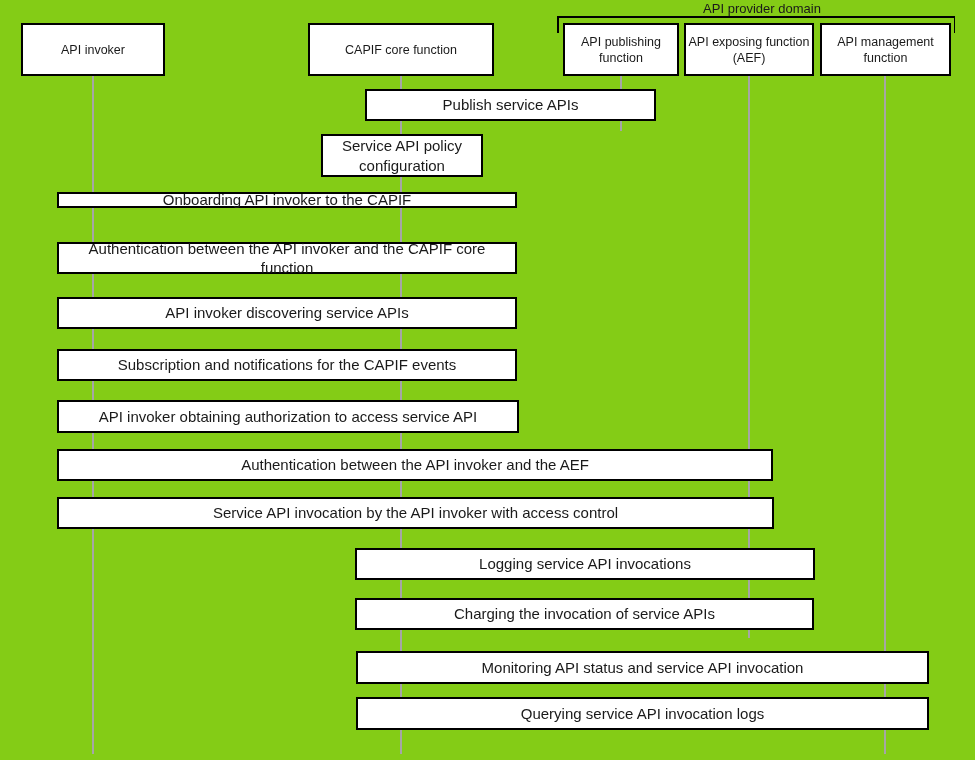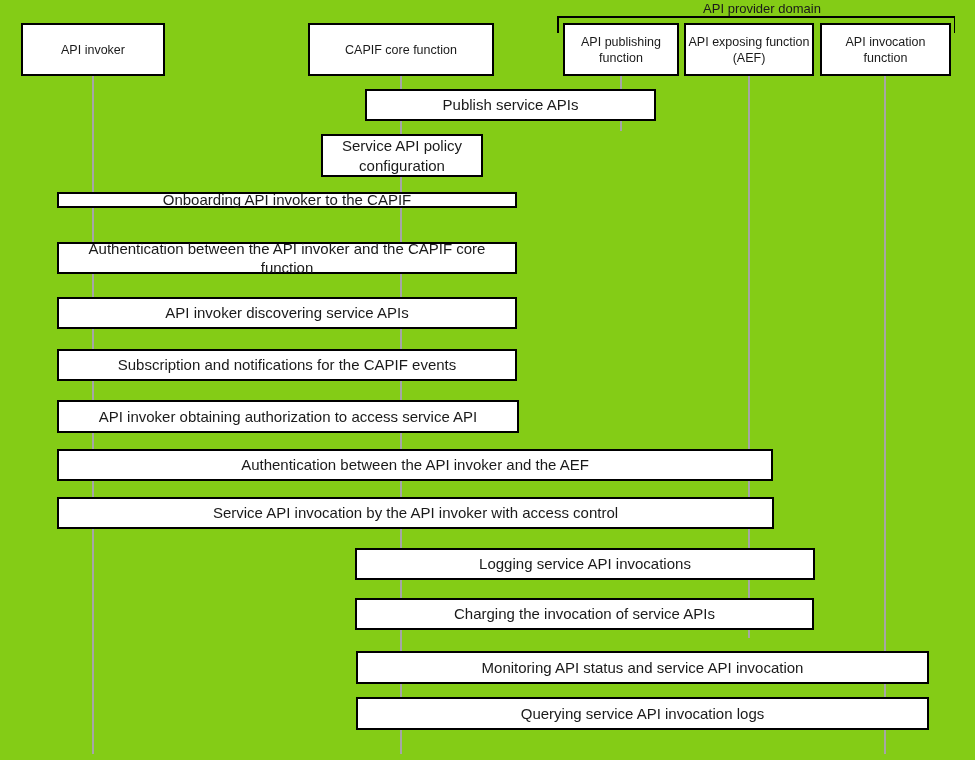--- a/index.html
+++ b/index.html
@@ -80,21 +80,21 @@
     <div class="pbox" style="left: 21px; top: 23px; width: 144px; height: 53px; border-color: rgb(0, 0, 0);"><span>API invoker</span></div>
     <div class="lifeline" style="left: 400px; top: 76px; height: 678px; background: rgb(166, 166, 166);"></div>
     <div class="pbox" style="left: 308px; top: 23px; width: 186px; height: 53px; border-color: rgb(0, 0, 0);"><span>CAPIF core function</span></div>
     <div class="lifeline" style="left: 620px; top: 76px; height: 55px; background: rgb(166, 166, 166);"></div>
     <div class="pbox" style="left: 563px; top: 23px; width: 116px; height: 53px; border-color: rgb(0, 0, 0);"><span>API publishing
 function</span></div>
     <div class="lifeline" style="left: 748px; top: 76px; height: 562px; background: rgb(166, 166, 166);"></div>
     <div class="pbox" style="left: 684px; top: 23px; width: 130px; height: 53px; border-color: rgb(0, 0, 0);"><span>API exposing function
 (AEF)</span></div>
     <div class="lifeline" style="left: 884px; top: 76px; height: 678px; background: rgb(166, 166, 166);"></div>
-    <div class="pbox" style="left: 820px; top: 23px; width: 131px; height: 53px; border-color: rgb(0, 0, 0);"><span>API invocation
+    <div class="pbox" style="left: 820px; top: 23px; width: 131px; height: 53px; border-color: rgb(0, 0, 0);"><span>API management
 function</span></div>
     <div class="abox" style="left: 365px; top: 89px; width: 291px; height: 32px; border-color: rgb(0, 0, 0);"><span>Publish service APIs</span></div>
     <div class="abox" style="left: 321px; top: 134px; width: 162px; height: 43px; border-color: rgb(0, 0, 0);"><span>Service API policy
 configuration</span></div>
     <div class="abox" style="left: 57px; top: 192px; width: 460px; height: 16px; border-color: rgb(0, 0, 0);"><span>Onboarding API invoker to the CAPIF</span></div>
     <div class="abox" style="left: 57px; top: 242px; width: 460px; height: 32px; border-color: rgb(0, 0, 0);"><span>Authentication between the API invoker and the CAPIF core function</span></div>
     <div class="abox" style="left: 57px; top: 297px; width: 460px; height: 32px; border-color: rgb(0, 0, 0);"><span>API invoker discovering service APIs</span></div>
     <div class="abox" style="left: 57px; top: 349px; width: 460px; height: 32px; border-color: rgb(0, 0, 0);"><span>Subscription and notifications for the CAPIF events</span></div>
     <div class="abox" style="left: 57px; top: 400px; width: 462px; height: 33px; border-color: rgb(0, 0, 0);"><span>API invoker obtaining authorization to access service API</span></div>
     <div class="abox" style="left: 57px; top: 449px; width: 716px; height: 32px; border-color: rgb(0, 0, 0);"><span>Authentication between the API invoker and the AEF</span></div>

